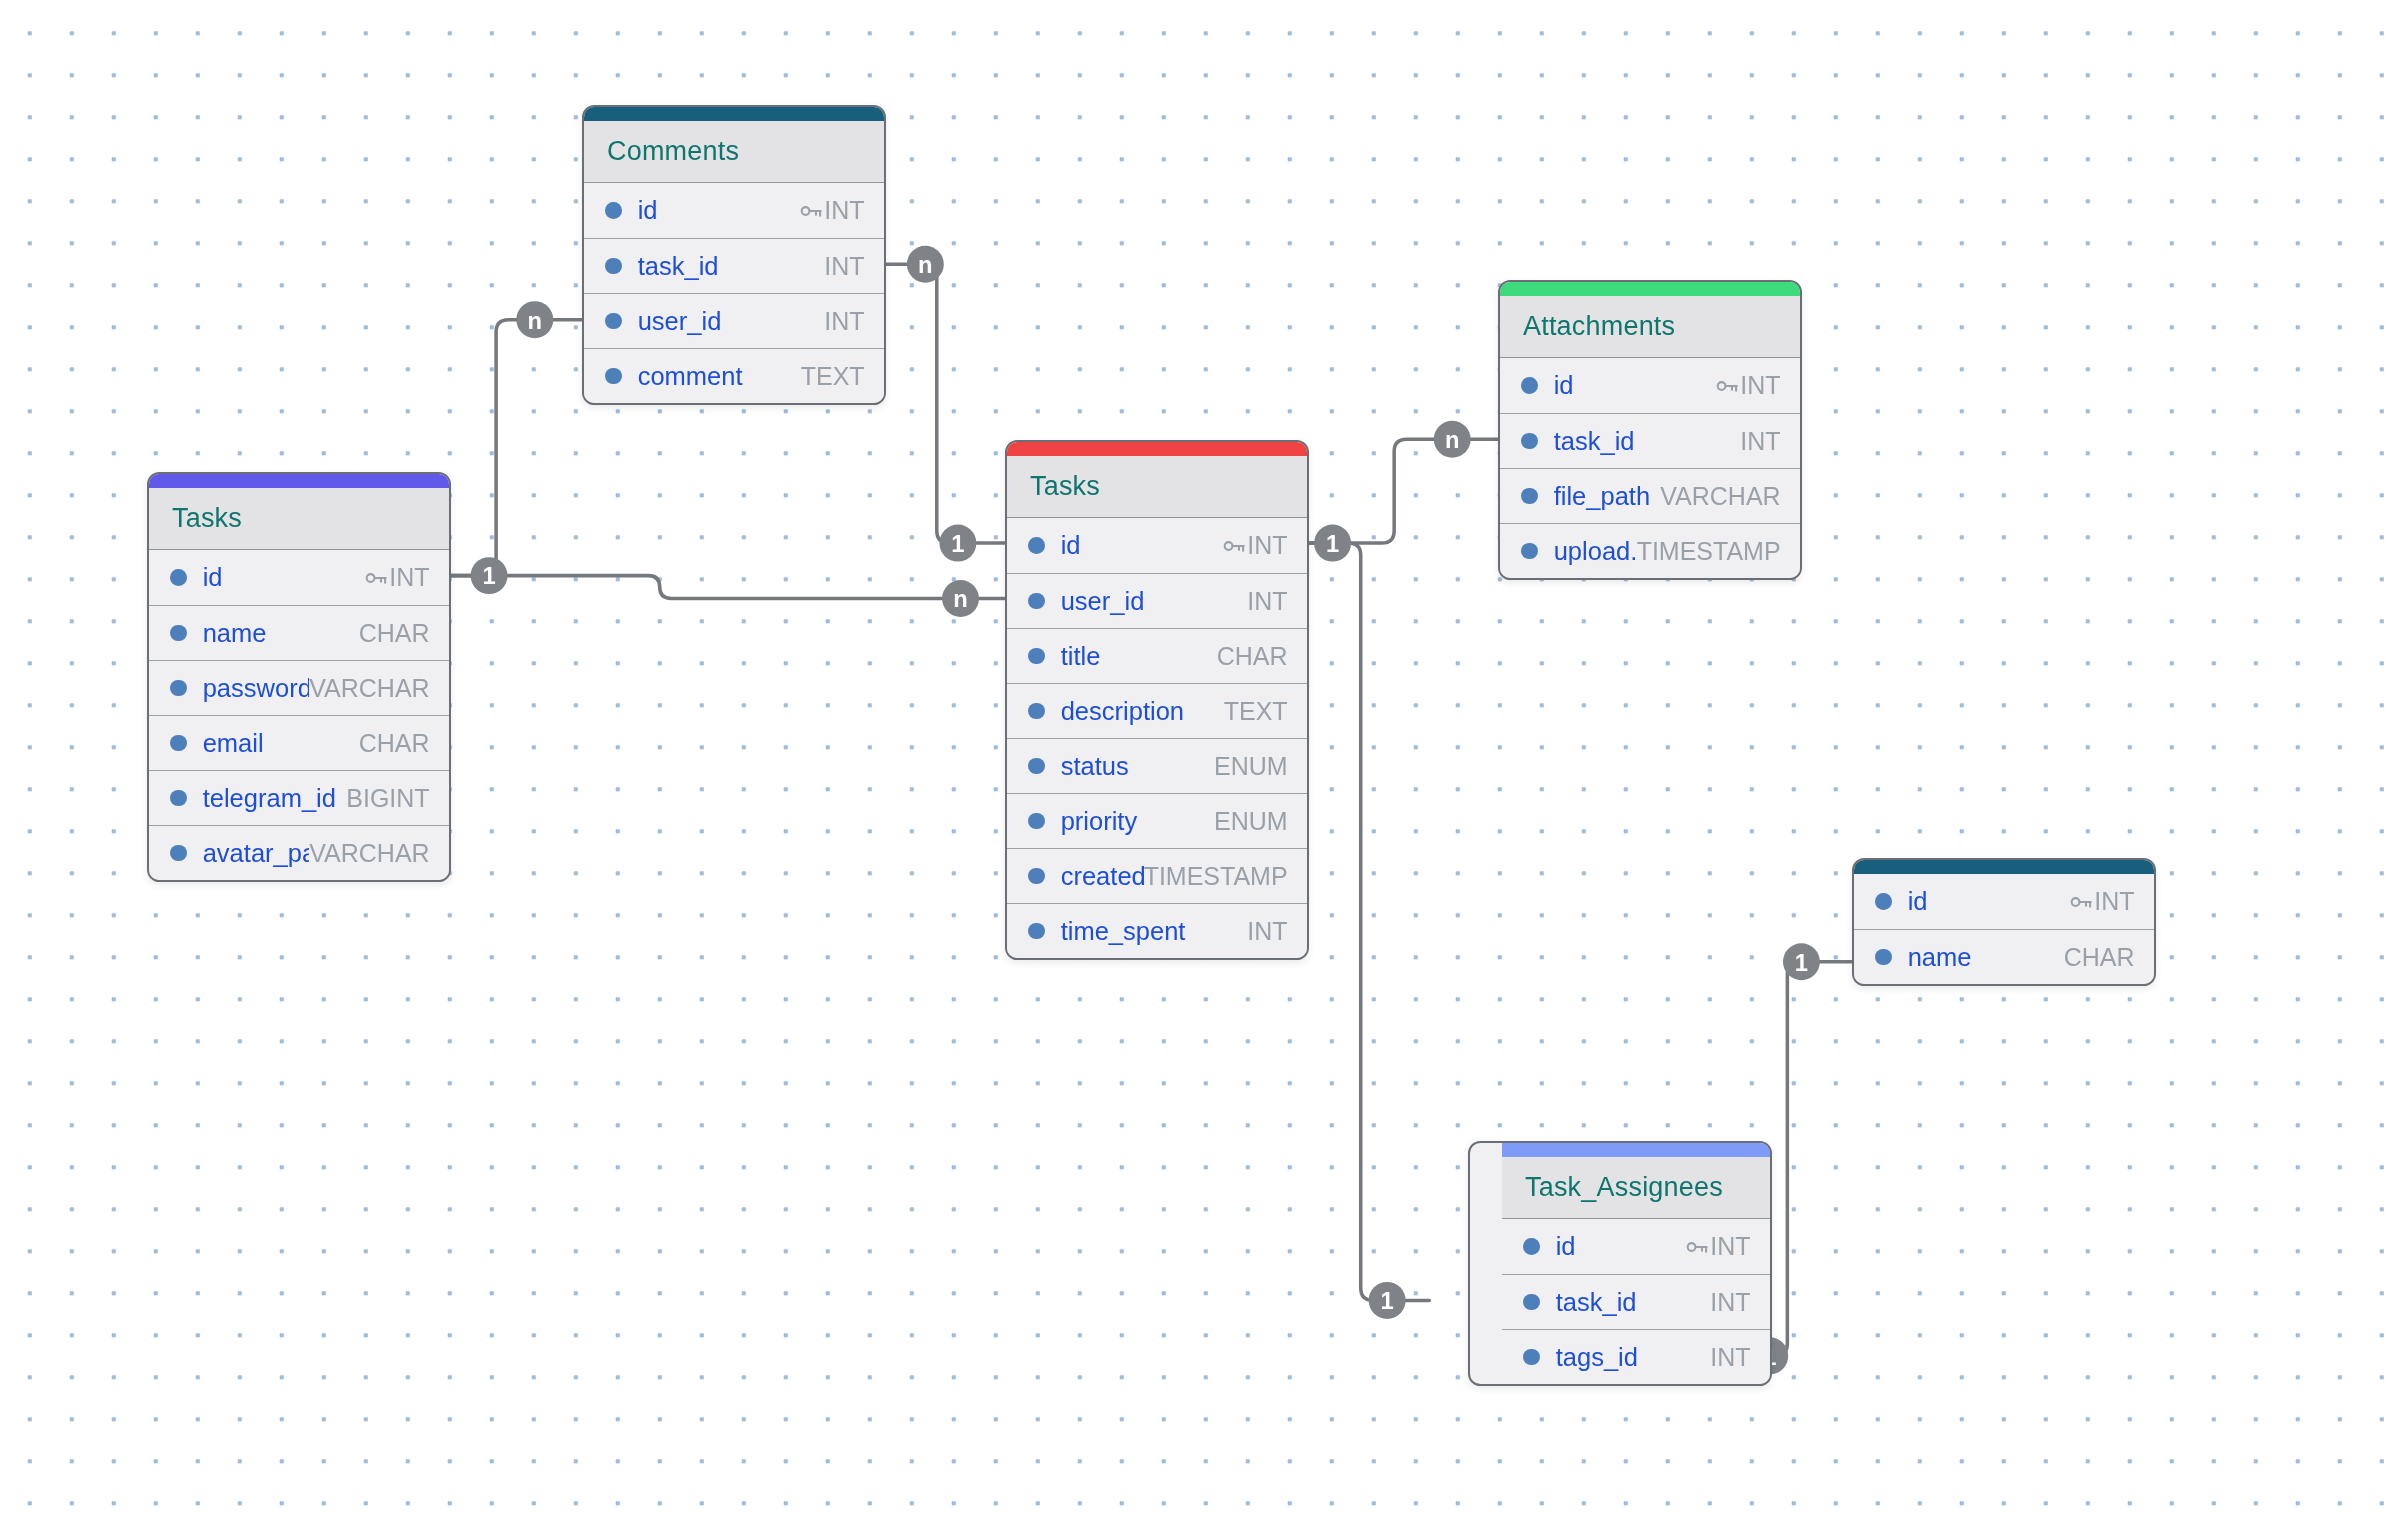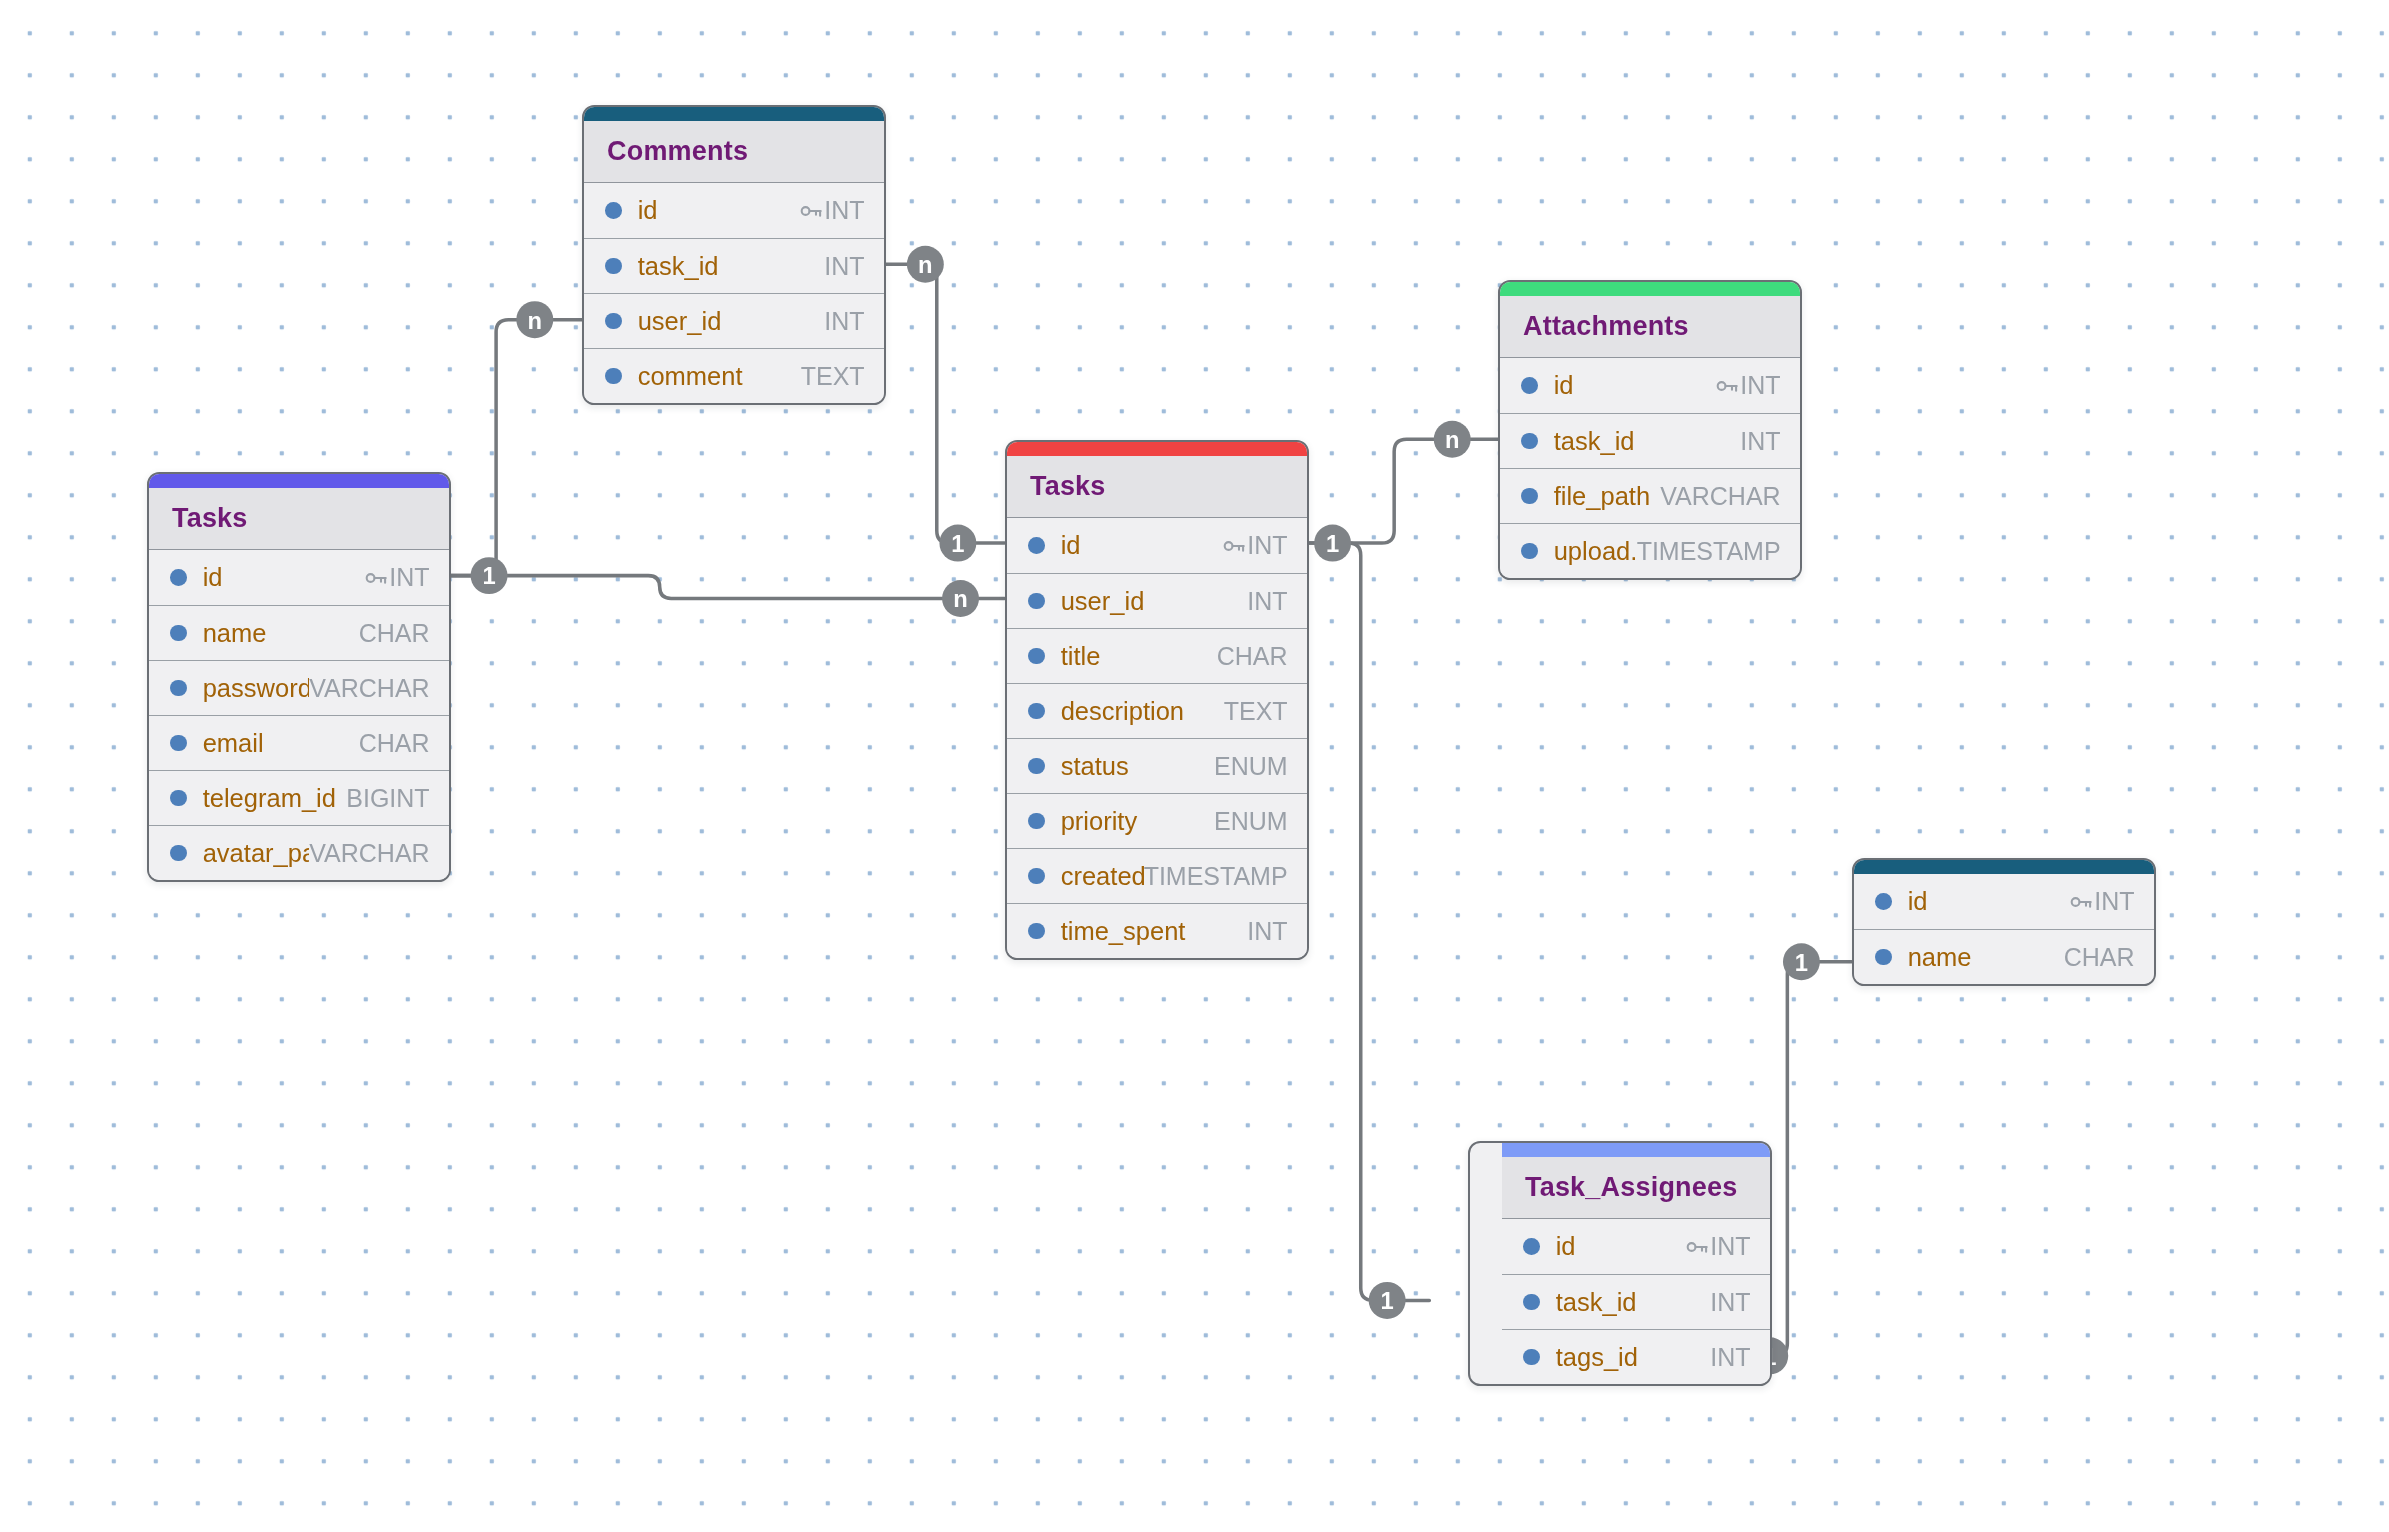--- a/index.html
+++ b/index.html
@@ -29,34 +29,34 @@
     box-shadow:0 2.6px 7px rgba(40,45,55,.10);
     overflow:hidden;box-sizing:border-box;
   }
   .color-bar{height:14px;width:100%;}
   .title-row{
     height:62px;display:flex;align-items:center;
     background:#e3e3e6;border-bottom:1.8px solid #90959c;
     padding:0 23px;box-sizing:border-box;
   }
   .title-row .t{
-    font-size:27px;font-weight:bold;color:#701a75;letter-spacing:0.2px;
+    font-size:27px;font-weight:normal;color:#0f766e;letter-spacing:0.2px;
     white-space:nowrap;overflow:hidden;
   }
   .field-row{
     height:55px;display:flex;align-items:center;
     background:#f0f0f2;padding:0 19.4px 0 21px;box-sizing:border-box;
   }
   .field-row + .field-row{border-top:1.8px solid #9aa0a6;}
   .bullet{
     width:16.7px;height:16.7px;border-radius:50%;
     background:#4d7fba;flex:0 0 auto;margin-right:16px;
   }
   .fname{
-    font-size:25.5px;color:#a16207;white-space:nowrap;overflow:hidden;
+    font-size:25.5px;color:#1d4ed8;white-space:nowrap;overflow:hidden;
     flex:1 1 auto;
   }
   .ftype{
     font-size:25px;color:#9aa0a8;white-space:nowrap;flex:0 0 auto;
     display:flex;align-items:center;gap:0;
   }
   .key-icon{width:26px;height:26px;color:#9aa0a8;flex:0 0 auto;}
 </style>
 </head>
 <body>

